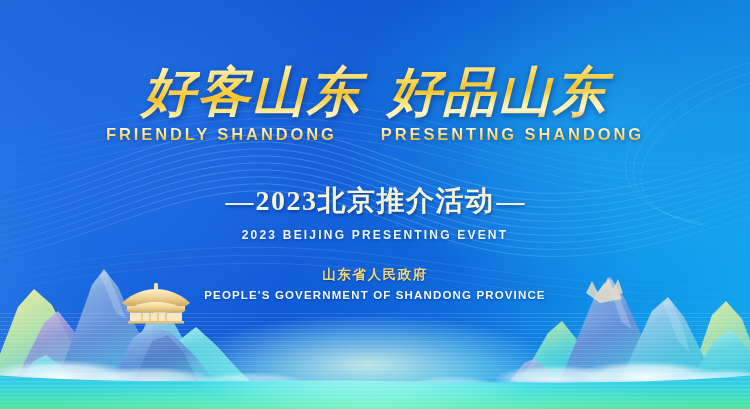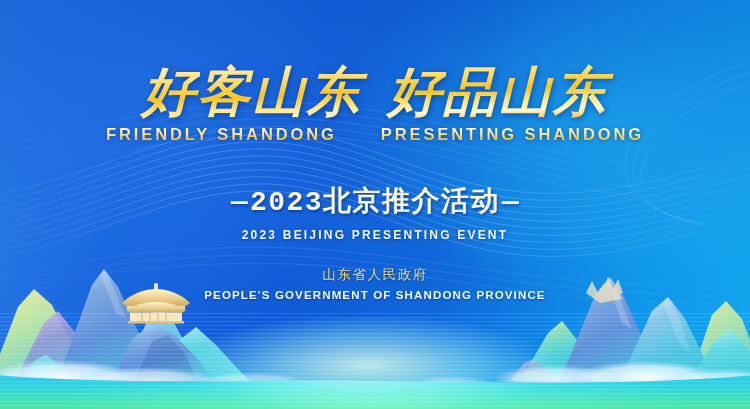--- a/index.html
+++ b/index.html
@@ -90,21 +90,21 @@
   }
 
   
   .event-block {
     position: absolute;
     top: 182px;
     left: 0; right: 0;
     text-align: center;
   }
   .event-cn {
-    font-family: Liberation Mono, monospace;
+    font-family: Liberation Serif, serif;
     font-size: 28px;
     font-weight: bold;
     letter-spacing: 1.5px;
     color: #f7f3d8;
     white-space: nowrap;
     text-shadow: 1px 2px 3px rgba(0,40,110,0.55);
   }
   .event-cn .dash {
     display: inline-block;
     letter-spacing: 0;
@@ -123,21 +123,21 @@
   
   .org-block {
     position: absolute;
     top: 266px;
     left: 0; right: 0;
     text-align: center;
   }
   .org-cn {
     font-family: "DejaVu Sans", "Liberation Sans", sans-serif;
     font-size: 13.5px;
-    font-weight: normal;
+    font-weight: bold;
     letter-spacing: 1.6px;
     color: #f6d77a;
     text-shadow: 0 1px 2px rgba(0,40,110,0.6);
     white-space: nowrap;
   }
   .org-en {
     margin-top: 5px;
     font-size: 11.5px;
     font-weight: bold;
     letter-spacing: 1.15px;

